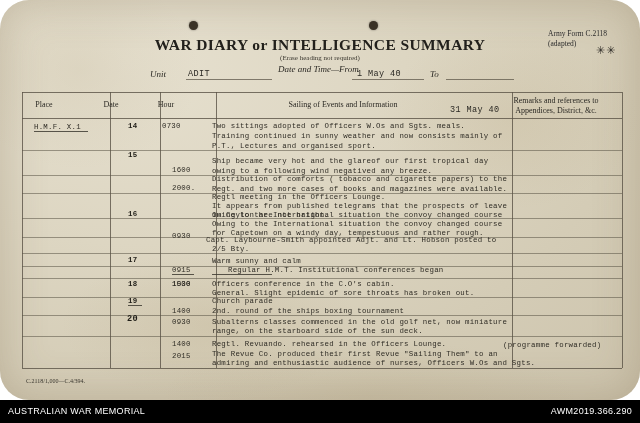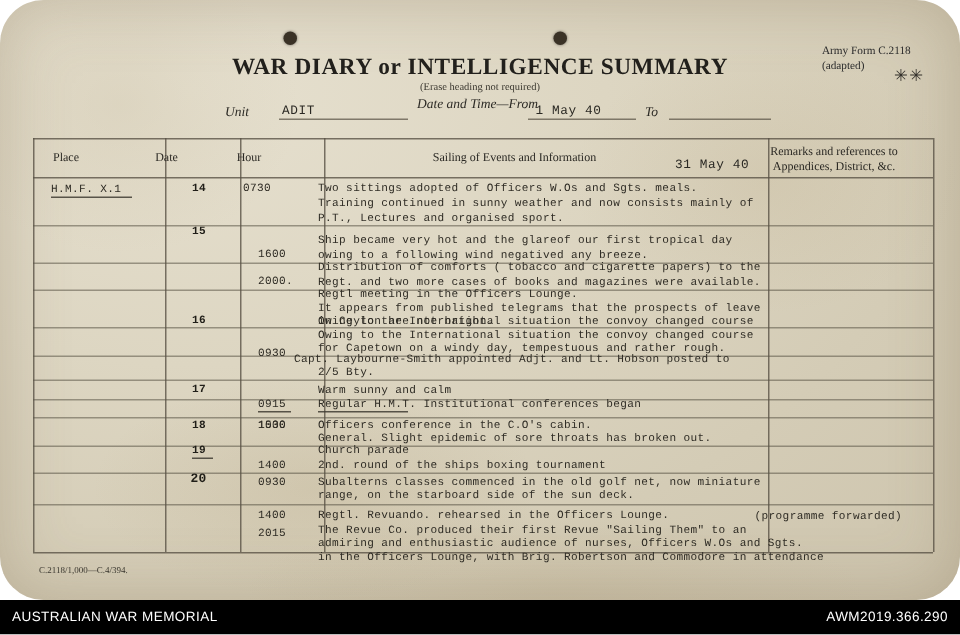--- a/index.html
+++ b/index.html
@@ -281,31 +281,31 @@
     <div class="typed" style="left:212px; top:210px;">in Ceylon are not bright.</div>
     <div class="hline" style="left:22px; top:218px; width:600px; opacity:0.55;"></div>
 
     <div class="typed bold" style="left:128px; top:209px;">16</div>
     <div class="typed" style="left:212px; top:210px;">Owing to the International situation the convoy changed course</div>
     <div class="typed" style="left:212px; top:219px;">Owing to the International situation the convoy changed course</div>
     <div class="typed" style="left:212px; top:228px;">for Capetown on a windy day, tempestuous and rather rough.</div>
     <div class="hline" style="left:22px; top:237px; width:600px; opacity:0.55;"></div>
 
     <div class="typed" style="left:172px; top:231px;">0930</div>
-    <div class="typed" style="left:196px; top:235px;">Capt. Laybourne-Smith appointed Adjt. and Lt. Hobson posted to</div>
+    <div class="typed" style="left:206px; top:235px;">Capt. Laybourne-Smith appointed Adjt. and Lt. Hobson posted to</div>
     <div class="typed" style="left:212px; top:244px;">2/5 Bty.</div>
     <div class="hline" style="left:22px; top:253px; width:600px; opacity:0.55;"></div>
 
     <div class="typed bold" style="left:128px; top:255px;">17</div>
     <div class="typed" style="left:212px; top:256px;">Warm sunny and calm</div>
     <div class="hline" style="left:22px; top:266px; width:600px; opacity:0.55;"></div>
 
     <div class="typed" style="left:172px; top:265px;">0915</div>
     <div class="ul" style="left:172px; top:274px; width:22px;"></div>
-    <div class="typed" style="left:212px; top:265px;">Regular H.M.T. Institutional conferences began</div>
+    <div class="typed" style="left:228px; top:265px;">Regular H.M.T. Institutional conferences began</div>
     <div class="ul" style="left:212px; top:274px; width:60px;"></div>
     <div class="hline" style="left:22px; top:278px; width:600px; opacity:0.55;"></div>
 
     <div class="typed bold" style="left:128px; top:279px;">18</div>
     <div class="typed" style="left:172px; top:279px;">1530</div>
     <div class="typed" style="left:212px; top:279px;">Officers conference in the C.O's cabin.</div>
     <div class="typed" style="left:212px; top:288px;">General. Slight epidemic of sore throats has broken out.</div>
     <div class="hline" style="left:22px; top:297px; width:600px; opacity:0.55;"></div>
 
     <div class="typed bold" style="left:128px; top:296px;">19</div>
@@ -322,21 +322,20 @@
     <div class="typed" style="left:212px; top:317px;">Subalterns classes commenced in the old golf net, now miniature</div>
     <div class="typed" style="left:212px; top:326px;">range, on the starboard side of the sun deck.</div>
     <div class="hline" style="left:22px; top:336px; width:600px; opacity:0.55;"></div>
 
     <div class="typed" style="left:172px; top:339px;">1400</div>
     <div class="typed" style="left:212px; top:339px;">Regtl. Revuando. rehearsed in the Officers Lounge.</div>
 
     <div class="typed" style="left:172px; top:351px;">2015</div>
     <div class="typed" style="left:212px; top:349px;">The Revue Co. produced their first Revue "Sailing Them" to an</div>
     <div class="typed" style="left:212px; top:358px;">admiring and enthusiastic audience of nurses, Officers W.Os and Sgts.</div>
-    <div class="typed" style="left:212px; top:367px;">in the Officers Lounge, with Brig. Robertson and Commodore in attendance</div>
 
     <div class="typed" style="left:503px; top:340px;">(programme forwarded)</div>
 
     <div id="form-code">C.2118/1,000—C.4/394.</div>
   </div>
 
   <div id="footer-bar"></div>
   <div id="footer-left">AUSTRALIAN WAR MEMORIAL</div>
   <div id="footer-right">AWM2019.366.290</div>
 

